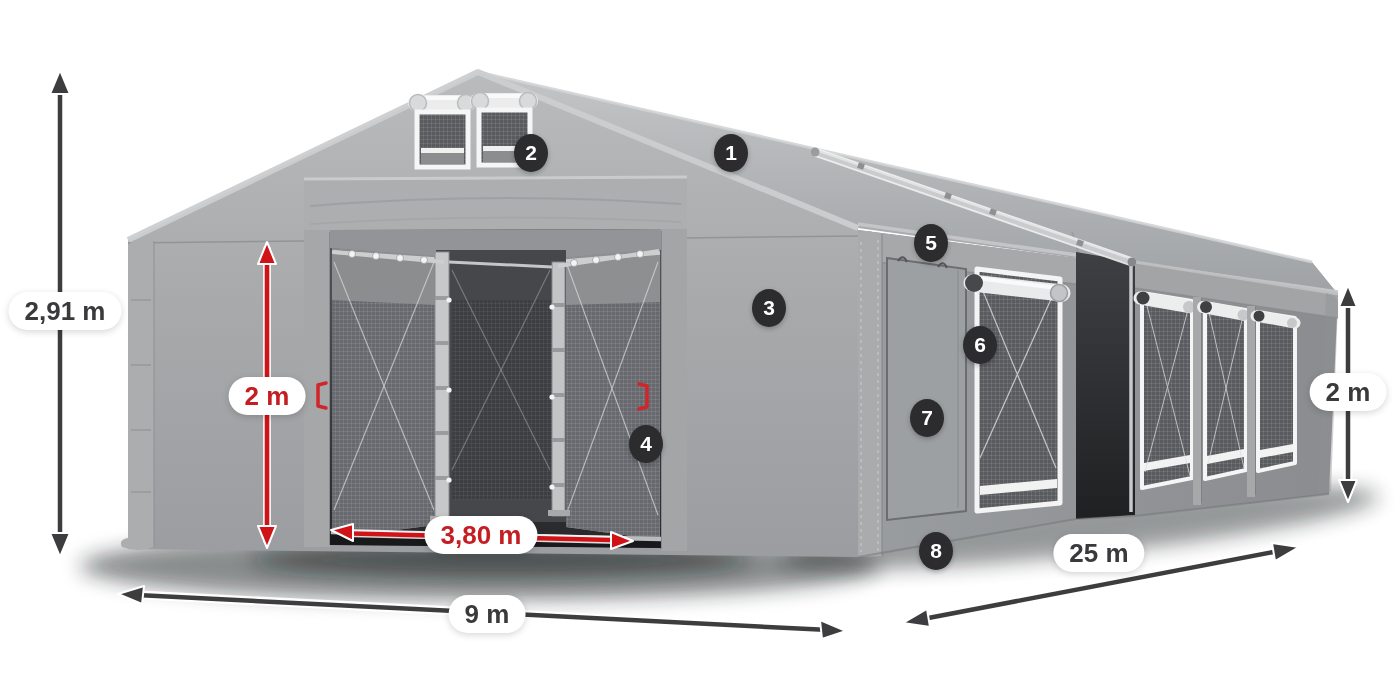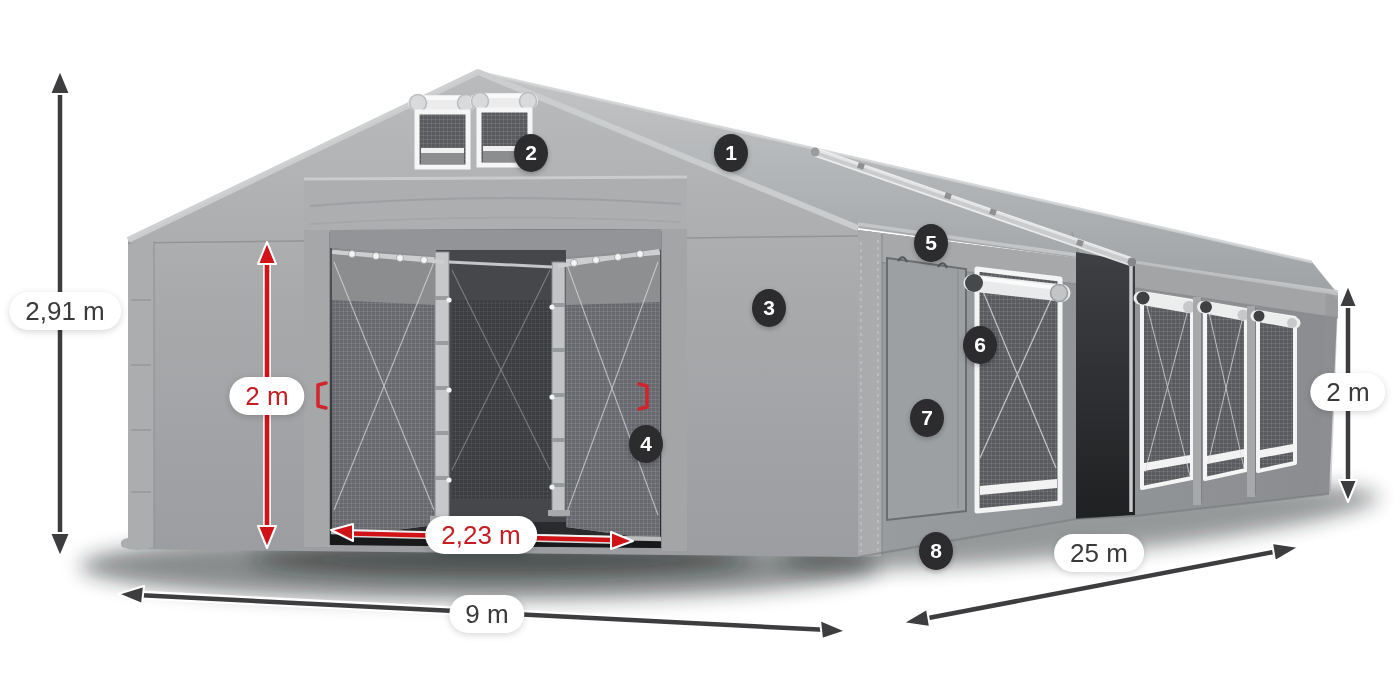--- a/index.html
+++ b/index.html
@@ -19,21 +19,21 @@
   .stage svg{position:absolute;left:0;top:0;}
   .badge{
     position:absolute;width:34px;height:38px;border-radius:50%;
     background:var(--badge-bg);color:var(--badge-text);
     display:flex;align-items:center;justify-content:center;
     font-weight:bold;font-size:21px;transform:translate(-50%,-50%);
     box-shadow:0 2px 5px rgba(0,0,0,0.25);
   }
   .dim-label{
     position:absolute;background:var(--pill-bg);border-radius:19px;
-    padding:6px 16px;font-weight:normal;font-size:26px;line-height:1;
+    padding:6px 16px;font-weight:bold;font-size:26px;line-height:1;
     white-space:nowrap;transform:translate(-50%,-50%);
     box-shadow:0 2px 7px rgba(0,0,0,0.16);
   }
   .dim-dark{color:var(--label-dark);}
   .dim-red{color:var(--label-red);}
   
   .arr-case{fill:none;stroke:#ffffff;stroke-width:9;stroke-linecap:round;opacity:.95;}
   .arr-case-thin{fill:none;stroke:#ffffff;stroke-width:8;stroke-linecap:round;opacity:.85;}
   .arr-dark{fill:none;stroke:var(--arrow-dark);stroke-width:4.5;}
   .arr-red{fill:none;stroke:var(--accent-red);stroke-width:4.5;}
@@ -340,18 +340,18 @@
 <div class="badge" style="left:531px;top:153px">2</div>
 <div class="badge" style="left:769px;top:308px">3</div>
 <div class="badge" style="left:646px;top:444px">4</div>
 <div class="badge" style="left:931px;top:243px">5</div>
 <div class="badge" style="left:980px;top:345px">6</div>
 <div class="badge" style="left:927px;top:418px">7</div>
 <div class="badge" style="left:936px;top:551px">8</div>
 
 <div class="dim-label dim-dark" style="left:65px;top:311px">2,91 m</div>
 <div class="dim-label dim-red" style="left:267px;top:396px">2 m</div>
-<div class="dim-label dim-red" style="left:481px;top:535px">2,23 m</div>
+<div class="dim-label dim-red" style="left:481px;top:535px">3,80 m</div>
 <div class="dim-label dim-dark" style="left:487px;top:614px">9 m</div>
 <div class="dim-label dim-dark" style="left:1099px;top:553px">25 m</div>
 <div class="dim-label dim-dark" style="left:1348px;top:392px">2 m</div>
 
 </div>
 
 </body></html>

